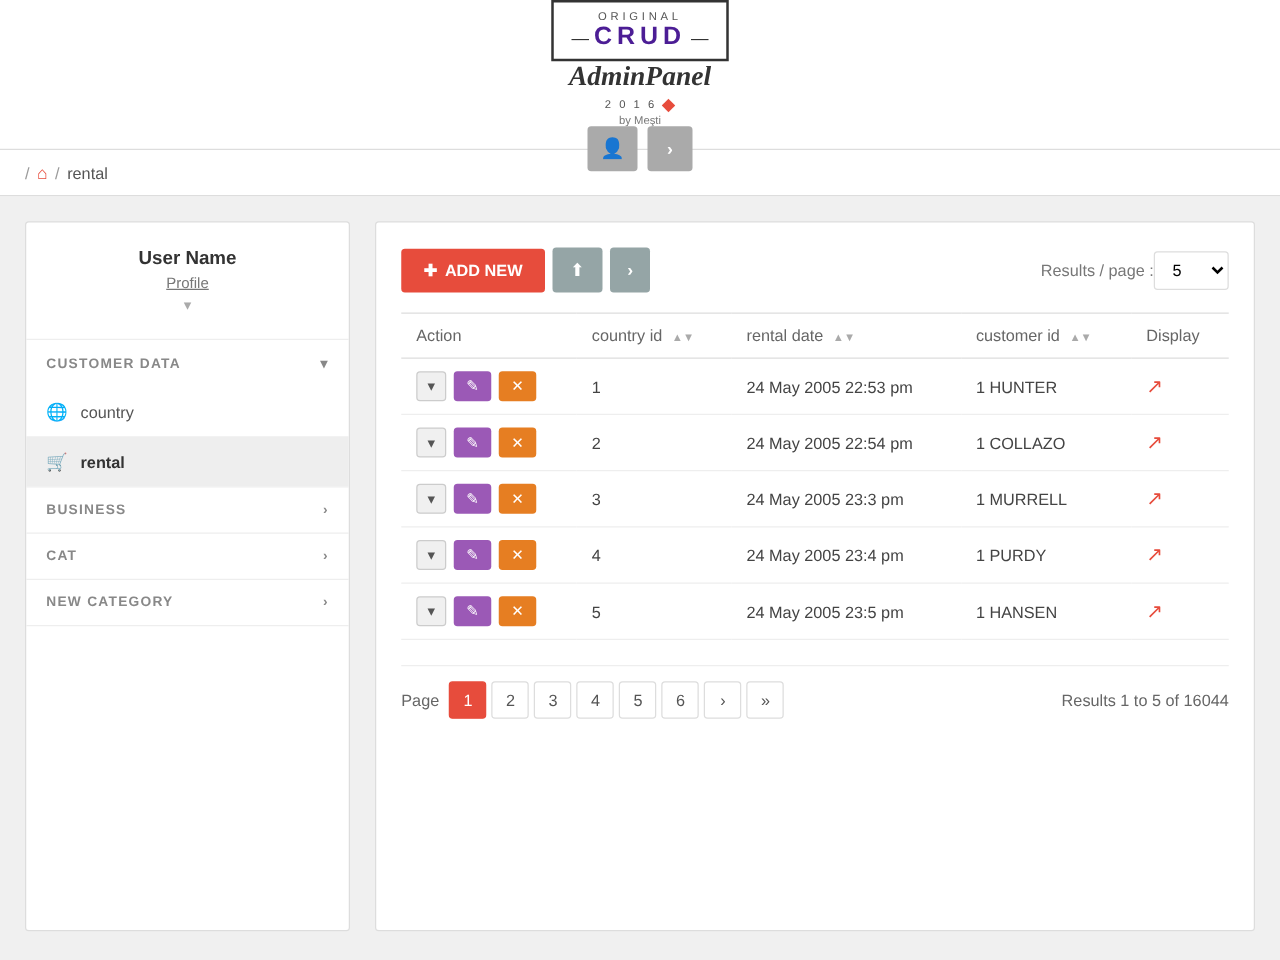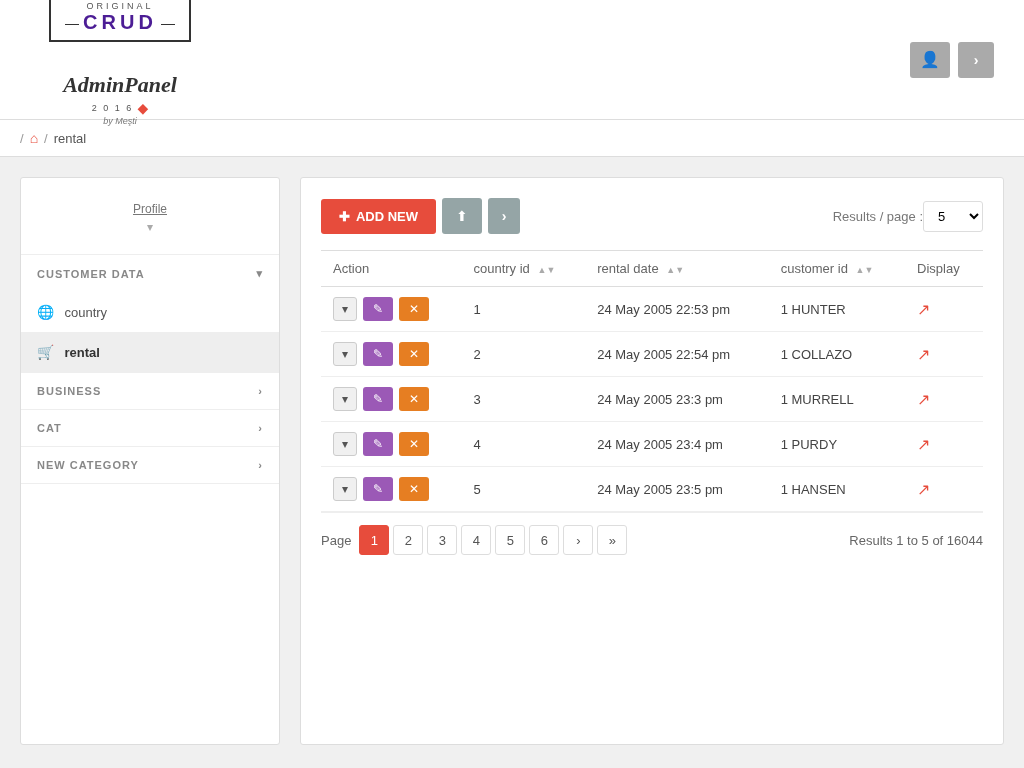--- a/index.html
+++ b/index.html
@@ -8,20 +8,21 @@
     
     .header {
       background: #fff;
       height: 120px;
       display: flex;
       align-items: center;
       justify-content: space-between;
       padding: 0 30px;
       border-bottom: 1px solid #ddd;
       box-shadow: 0 1px 3px rgba(0,0,0,0.1);
+      flex-direction: column;
     }
     .logo-area {
       display: flex;
       flex-direction: column;
       align-items: center;
       width: 180px;
     }
     .logo-box {
       border: 2px solid #333;
       padding: 6px 14px;
@@ -66,21 +67,20 @@
       font-size: 9px;
       color: #555;
       letter-spacing: 2px;
     }
     .logo-diamond {
       color: #e74c3c;
       font-size: 14px;
     }
     .logo-by {
       font-size: 9px;
-      font-style: italic;
       color: #777;
     }
     .header-title {
       font-size: 24px;
       letter-spacing: 2px;
       color: #555;
       font-weight: 300;
       text-transform: uppercase;
     }
     .header-right {
@@ -342,20 +342,21 @@
       color: #e74c3c;
       cursor: pointer;
       font-size: 16px;
     }
 
     
     .pagination-bar {
       display: flex;
       align-items: center;
       justify-content: space-between;
+      margin-top: 20px;
       padding-top: 12px;
       border-top: 1px solid #eee;
     }
     .pagination {
       display: flex;
       align-items: center;
       gap: 4px;
     }
     .page-label {
       color: #666;
@@ -391,21 +392,21 @@
 <header class="header">
   <div class="logo-area">
     <div class="logo-box">
       <div class="logo-original">ORIGINAL</div>
       <div class="logo-crud-dashes">
         <span class="logo-dash">—</span>
         <span class="logo-crud">CRUD</span>
         <span class="logo-dash">—</span>
       </div>
     </div>
-    <div style="line-height:1.1; text-align:left;margin-top:31px;">
+    <div style="line-height:1.1; text-align:left;">
       <span class="logo-admin">Admin</span><span class="logo-panel">Panel</span>
     </div>
     <div style="display:flex; align-items:center; gap:4px; margin-top:2px;">
       <span class="logo-year">2 0 1 6</span>
       <span class="logo-diamond">◆</span>
     </div>
     <div class="logo-by">by Meşti</div>
   </div>
 
 
@@ -425,20 +426,21 @@
     <span class="home-icon">⌂</span>
   </a>
   <span class="sep">/</span>
   <span class="current">rental</span>
 </nav>
 
 <div class="main-container">
 
   <aside class="sidebar">
     <div class="sidebar-user">
+      <div class="sidebar-username">User Name</div>
       <div class="sidebar-profile">Profile</div>
       <div class="sidebar-chevron">▾</div>
     </div>
 
     <div class="sidebar-section">
       <div class="sidebar-section-header">
         <span>CUSTOMER DATA</span>
         <span>▾</span>
       </div>
       <div class="sidebar-item">

